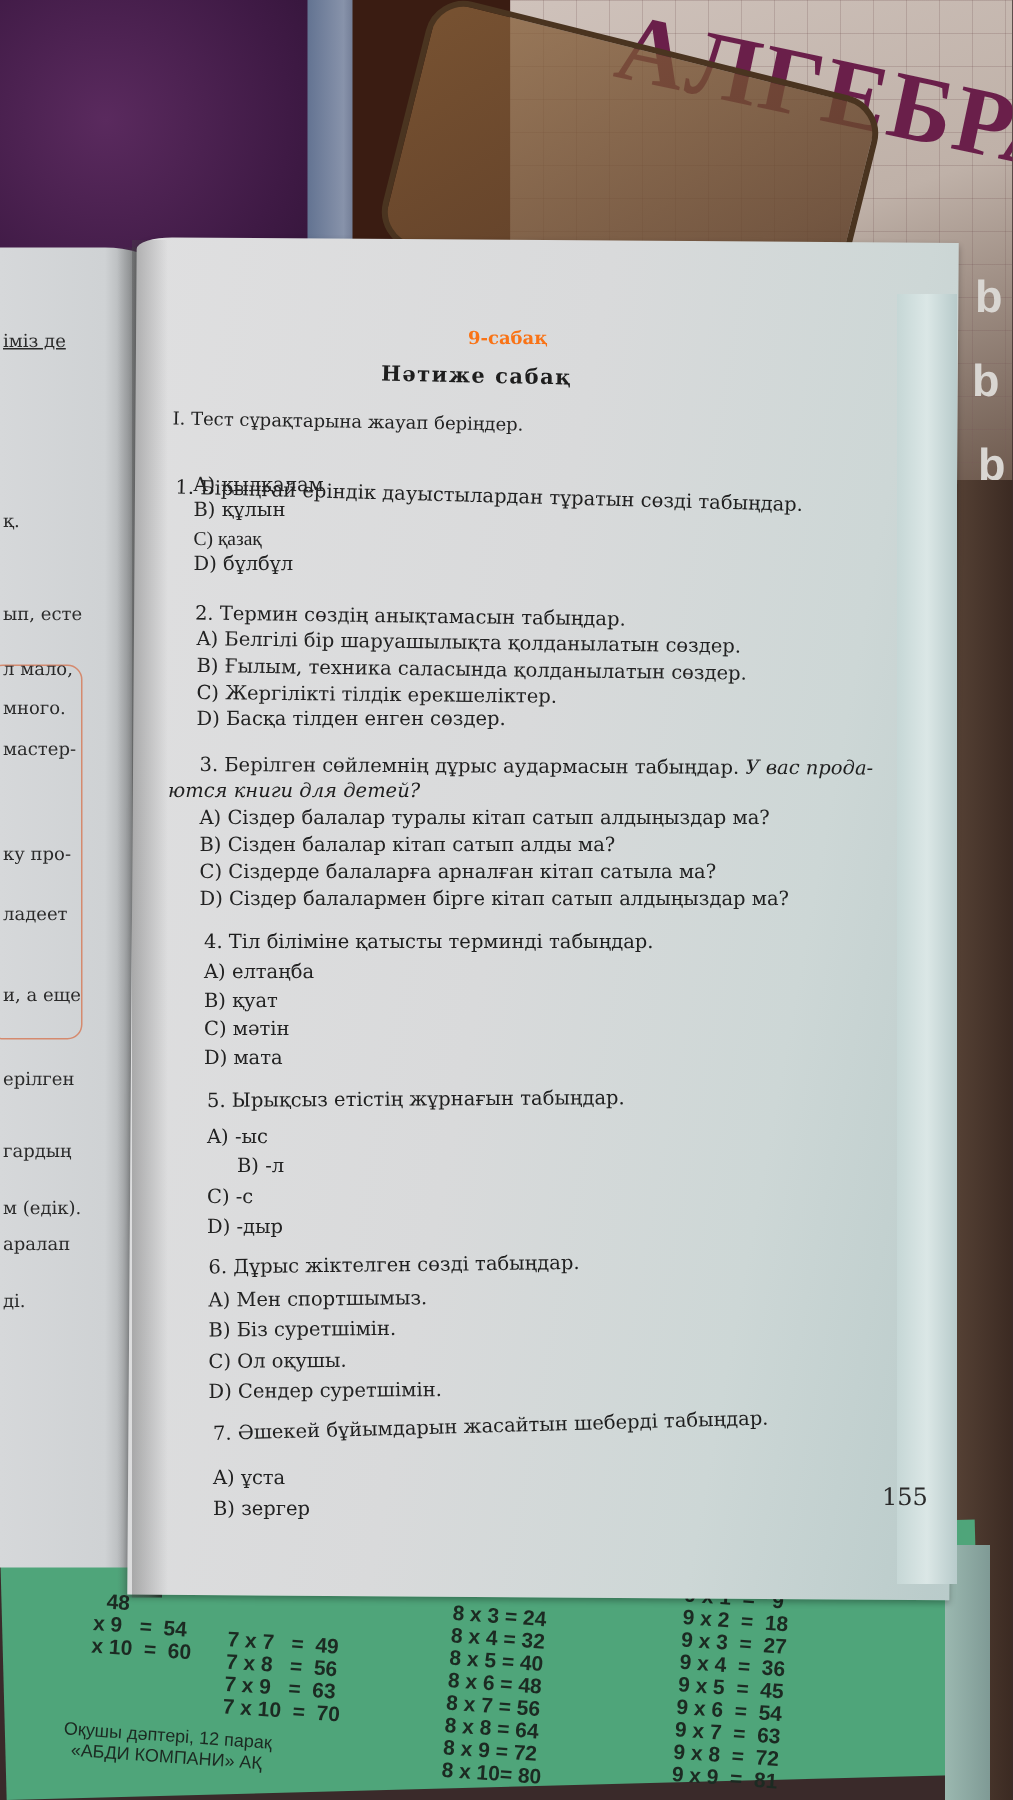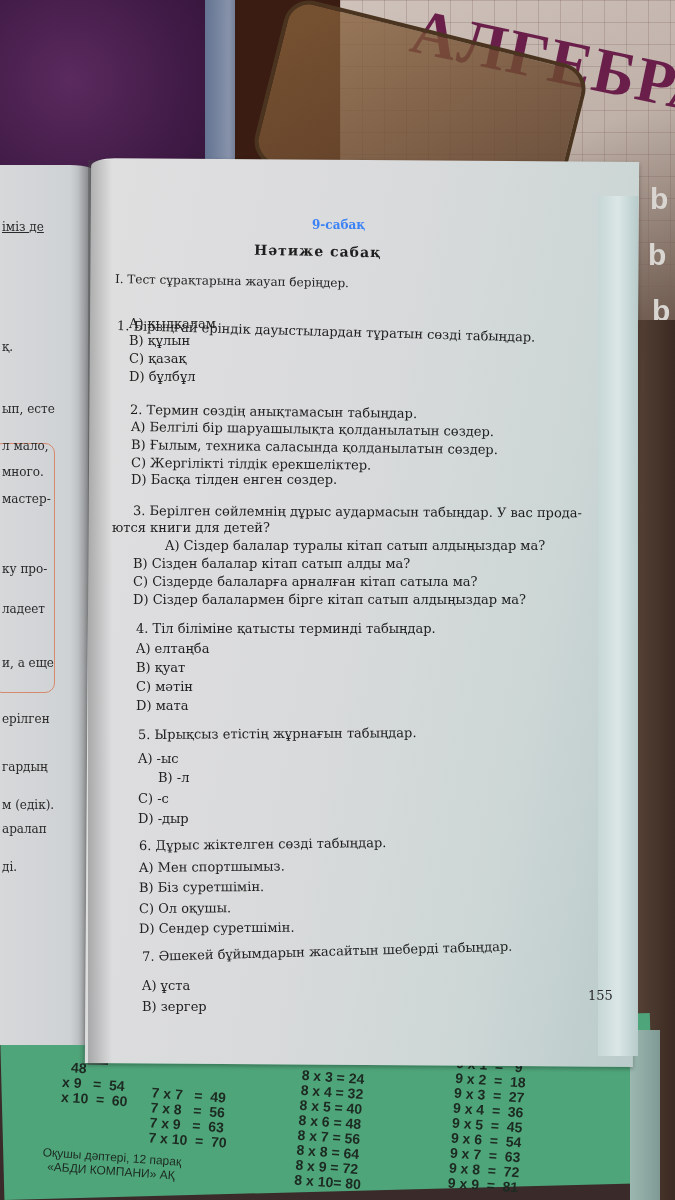--- a/index.html
+++ b/index.html
@@ -94,27 +94,27 @@
   }
   .page-gutter {
     position: absolute; left: 88px; top: 160px; width: 24px; height: 905px;
     background: linear-gradient(90deg, rgba(70,70,70,0.35), rgba(0,0,0,0));
   }
   .page-edge {
     position: absolute; left: 598px; top: 196px; width: 40px; height: 860px;
     background: linear-gradient(90deg, #c6d7d6, #dbe7e6 50%, #b8cbcb);
   }
   .txt { position: absolute; white-space: nowrap; color: #222; }
-  .lesson-num { left: 312px; top: 218px; font-size: 12px; font-weight: bold; color: #3b82f6; }
+  .lesson-num { left: 312px; top: 218px; font-size: 12px; font-weight: bold; color: #f97316; }
   .lesson-title { left: 254px; top: 243px; font-size: 14px; font-weight: bold; color: #1e1e1e; letter-spacing: 1px; transform: rotate(1.2deg); }
   .task-header { left: 115px; top: 272px; font-size: 12px; color: #222; transform: rotate(1deg); transform-origin: left; }
   .q { font-size: 13px; color: #1e1e1e; transform-origin: left center; }
   .opt { font-size: 13px; color: #222; transform-origin: left center; }
-  .q-italic { font-size: 13px; }
-  .page-number { left: 588px; top: 988px; font-size: 13px; color: #2a2a2a; }
+  .q-italic { font-style: italic; font-size: 13px; }
+  .page-number { left: 588px; top: 988px; font-size: 16px; color: #2a2a2a; }
 </style>
 </head>
 <body>
 
 <div class="bg-purple"></div>
 <div class="bg-purple-edge"></div>
 <div class="bg-dark"></div>
 <div class="bg-algebra"></div>
 <div class="bg-algebra-grid"></div>
 <div class="algebra-title">АЛГЕБРА</div>
@@ -187,35 +187,35 @@
 <div class="page-edge"></div>
 <div class="page-gutter"></div>
 
 <div class="txt lesson-num">9-сабақ</div>
 <div class="txt lesson-title">Нәтиже сабақ</div>
 <div class="txt task-header">I. Тест сұрақтарына жауап беріңдер.</div>
 
 <div class="txt q" style="left:117px;top:318px;transform:rotate(1.6deg);">1. Бірыңғай еріндік дауыстылардан тұратын сөзді табыңдар.</div>
 <div class="txt opt" style="left:129px;top:316px;">A) қылқалам</div>
 <div class="txt opt" style="left:129px;top:333px;">B) құлын</div>
-<div class="txt opt" style="left:129px;top:351px;">C) қазақ</div>
+<div class="txt opt" style="left:129px;top:351px;font-family:Liberation Serif, serif;">C) қазақ</div>
 <div class="txt opt" style="left:129px;top:369px;text-align:center;">D) бұлбұл</div>
 
 <div class="txt q" style="left:130px;top:402px;transform:rotate(0.8deg);">2.  Термин сөздің анықтамасын табыңдар.</div>
 <div class="txt opt" style="left:131px;top:419px;transform:rotate(0.8deg);">A) Белгілі бір шаруашылықта қолданылатын сөздер.</div>
 <div class="txt opt" style="left:131px;top:437px;transform:rotate(0.8deg);">B) Ғылым, техника саласында қолданылатын сөздер.</div>
 <div class="txt opt" style="left:131px;top:455px;transform:rotate(0.6deg);">C) Жергілікті тілдік ерекшеліктер.</div>
 <div class="txt opt" style="left:131px;top:472px;">D) Басқа тілден енген сөздер.</div>
 
 <div class="txt q" style="left:133px;top:503px;transform:rotate(0.3deg);">
   <span>3. Берілген сөйлемнің дұрыс аудармасын табыңдар.</span>
   <span class="q-italic">У вас прода-</span>
 </div>
 <div class="txt q q-italic" style="left:112px;top:520px;">ются книги для детей?</div>
-<div class="txt opt" style="left:133px;top:538px;margin-left:32px;">A) Сіздер балалар туралы кітап сатып алдыңыздар ма?</div>
+<div class="txt opt" style="left:133px;top:538px;">A) Сіздер балалар туралы кітап сатып алдыңыздар ма?</div>
 <div class="txt opt" style="left:133px;top:556px;">B) Сізден балалар кітап сатып алды ма?</div>
 <div class="txt opt" style="left:133px;top:574px;">C) Сіздерде балаларға арналған кітап сатыла ма?</div>
 <div class="txt opt" style="left:133px;top:592px;">D) Сіздер балалармен бірге кітап сатып алдыңыздар ма?</div>
 
 <div class="txt q" style="left:136px;top:621px;">4. Тіл біліміне қатысты терминді табыңдар.</div>
 <div class="txt opt" style="left:136px;top:641px;">A) елтаңба</div>
 <div class="txt opt" style="left:136px;top:660px;">B) қуат</div>
 <div class="txt opt" style="left:136px;top:679px;">C) мәтін</div>
 <div class="txt opt" style="left:136px;top:698px;">D) мата</div>
 

